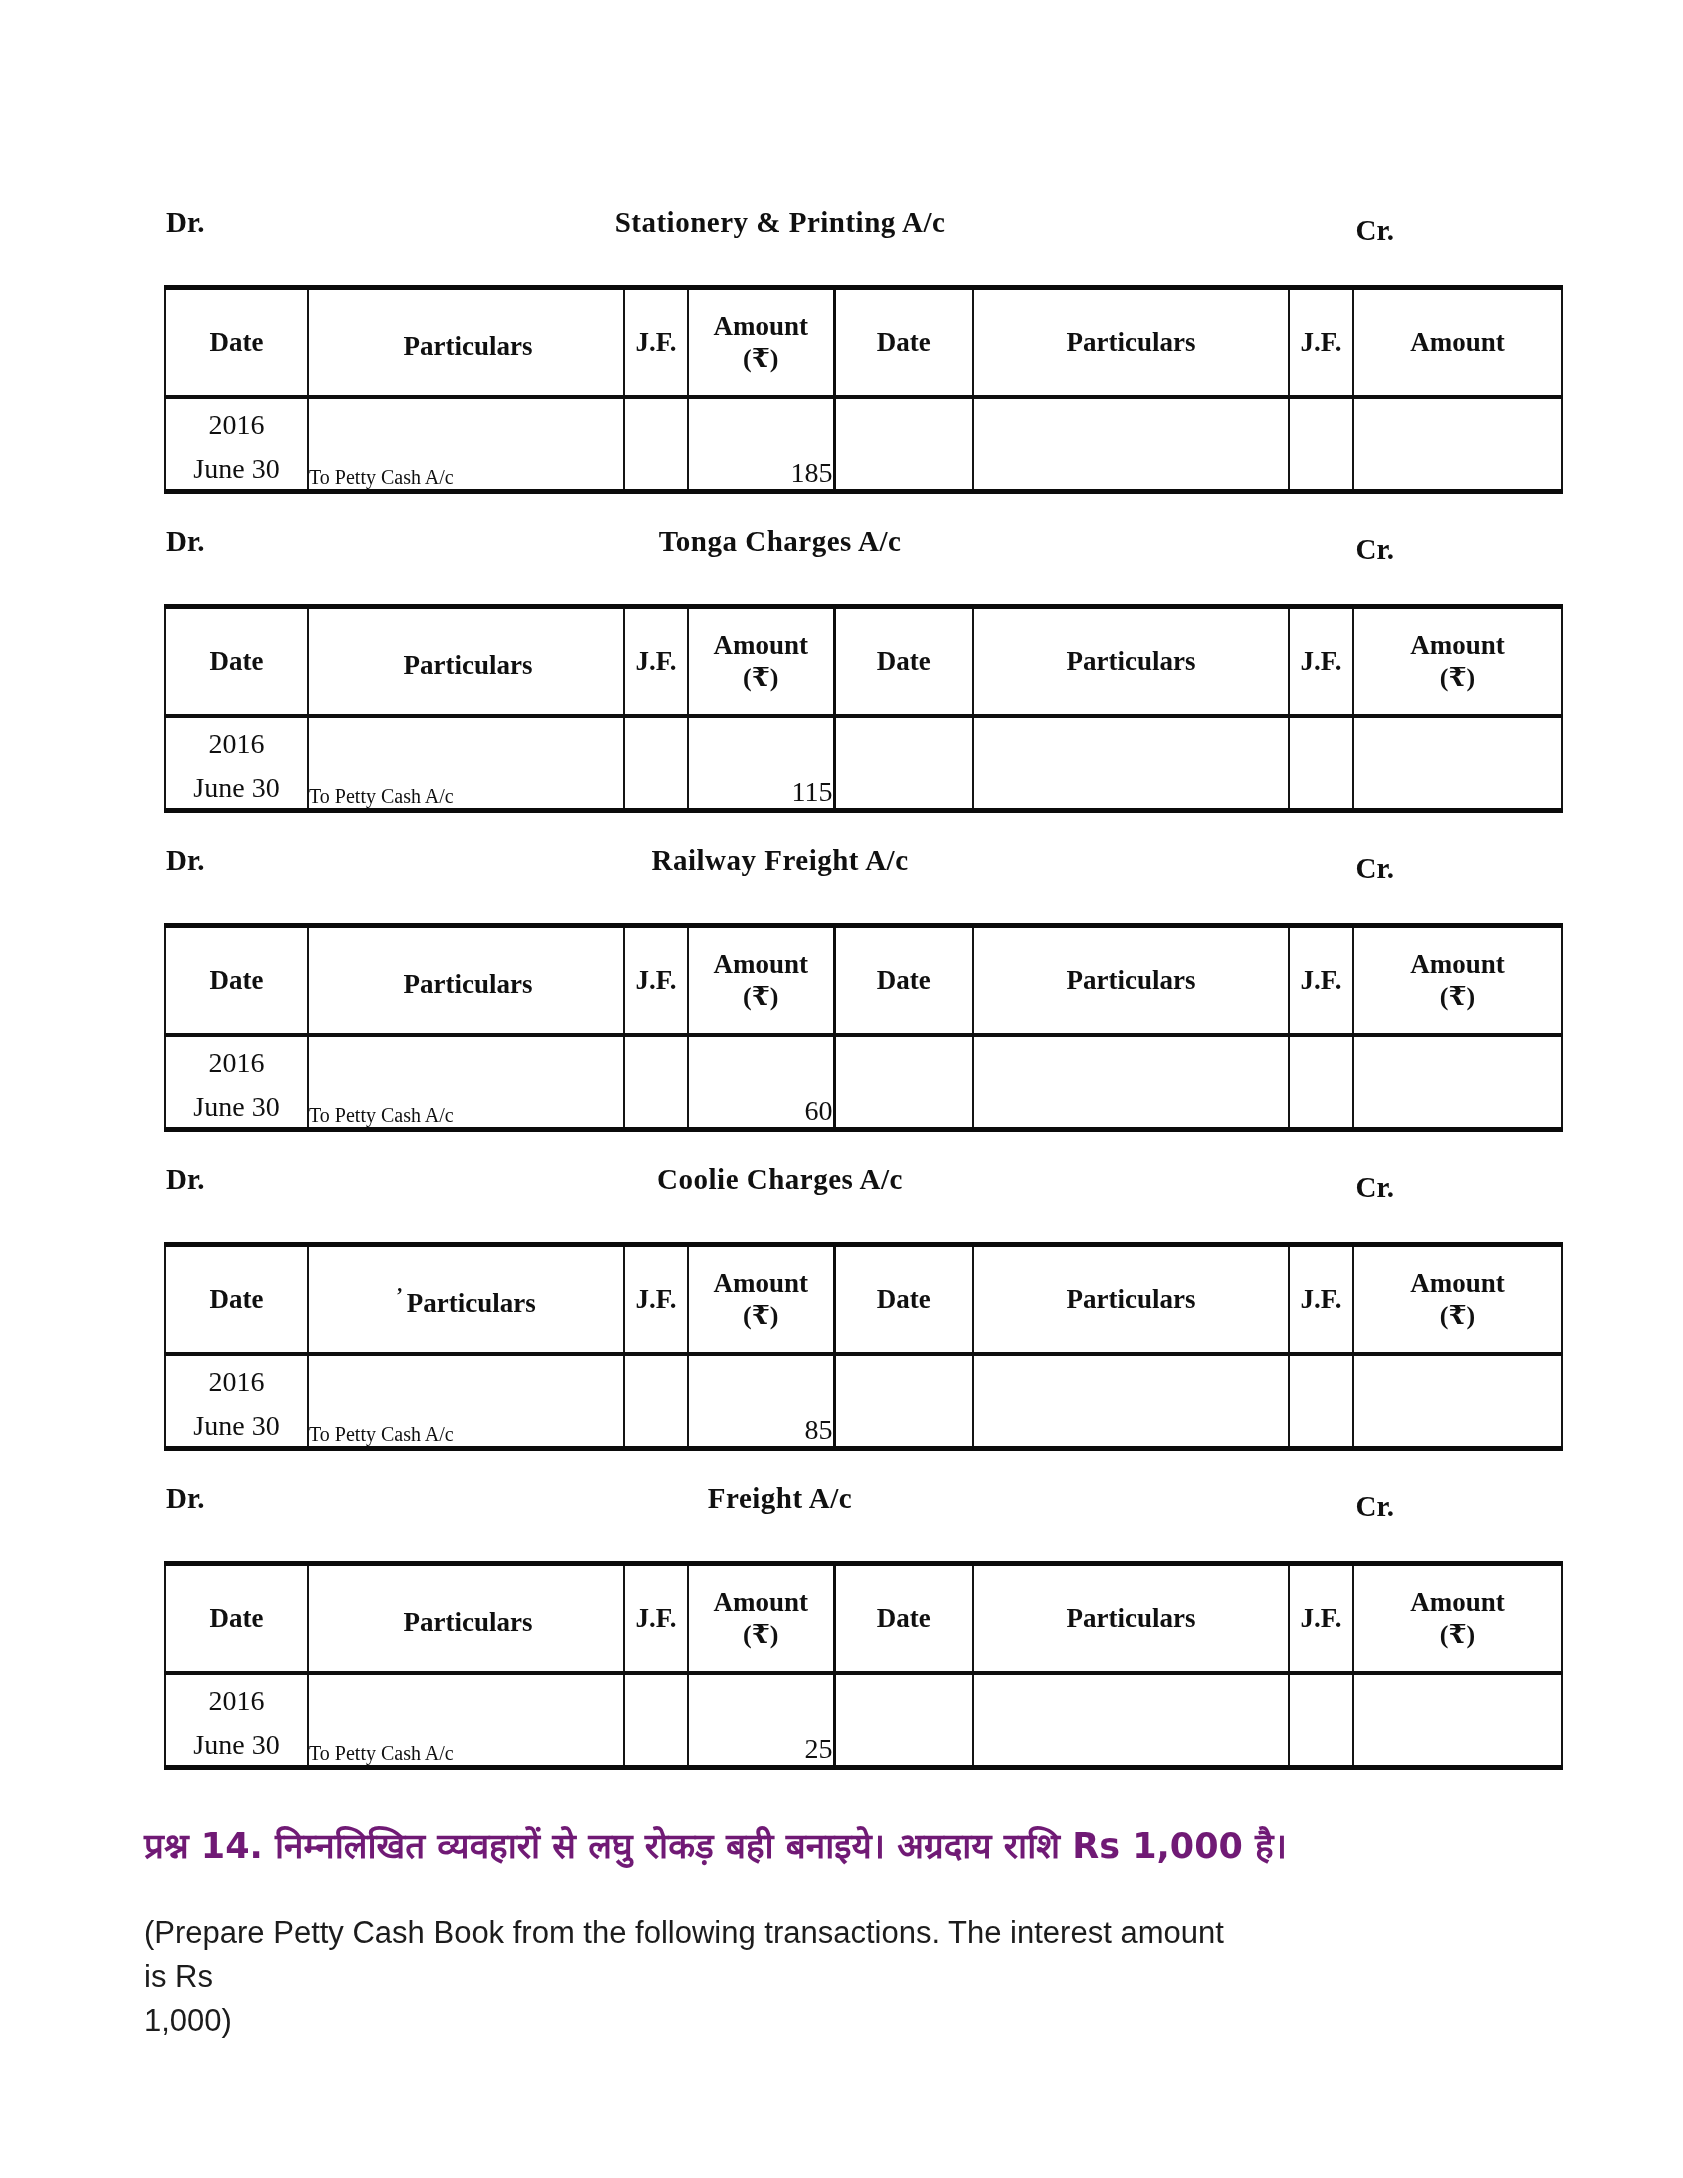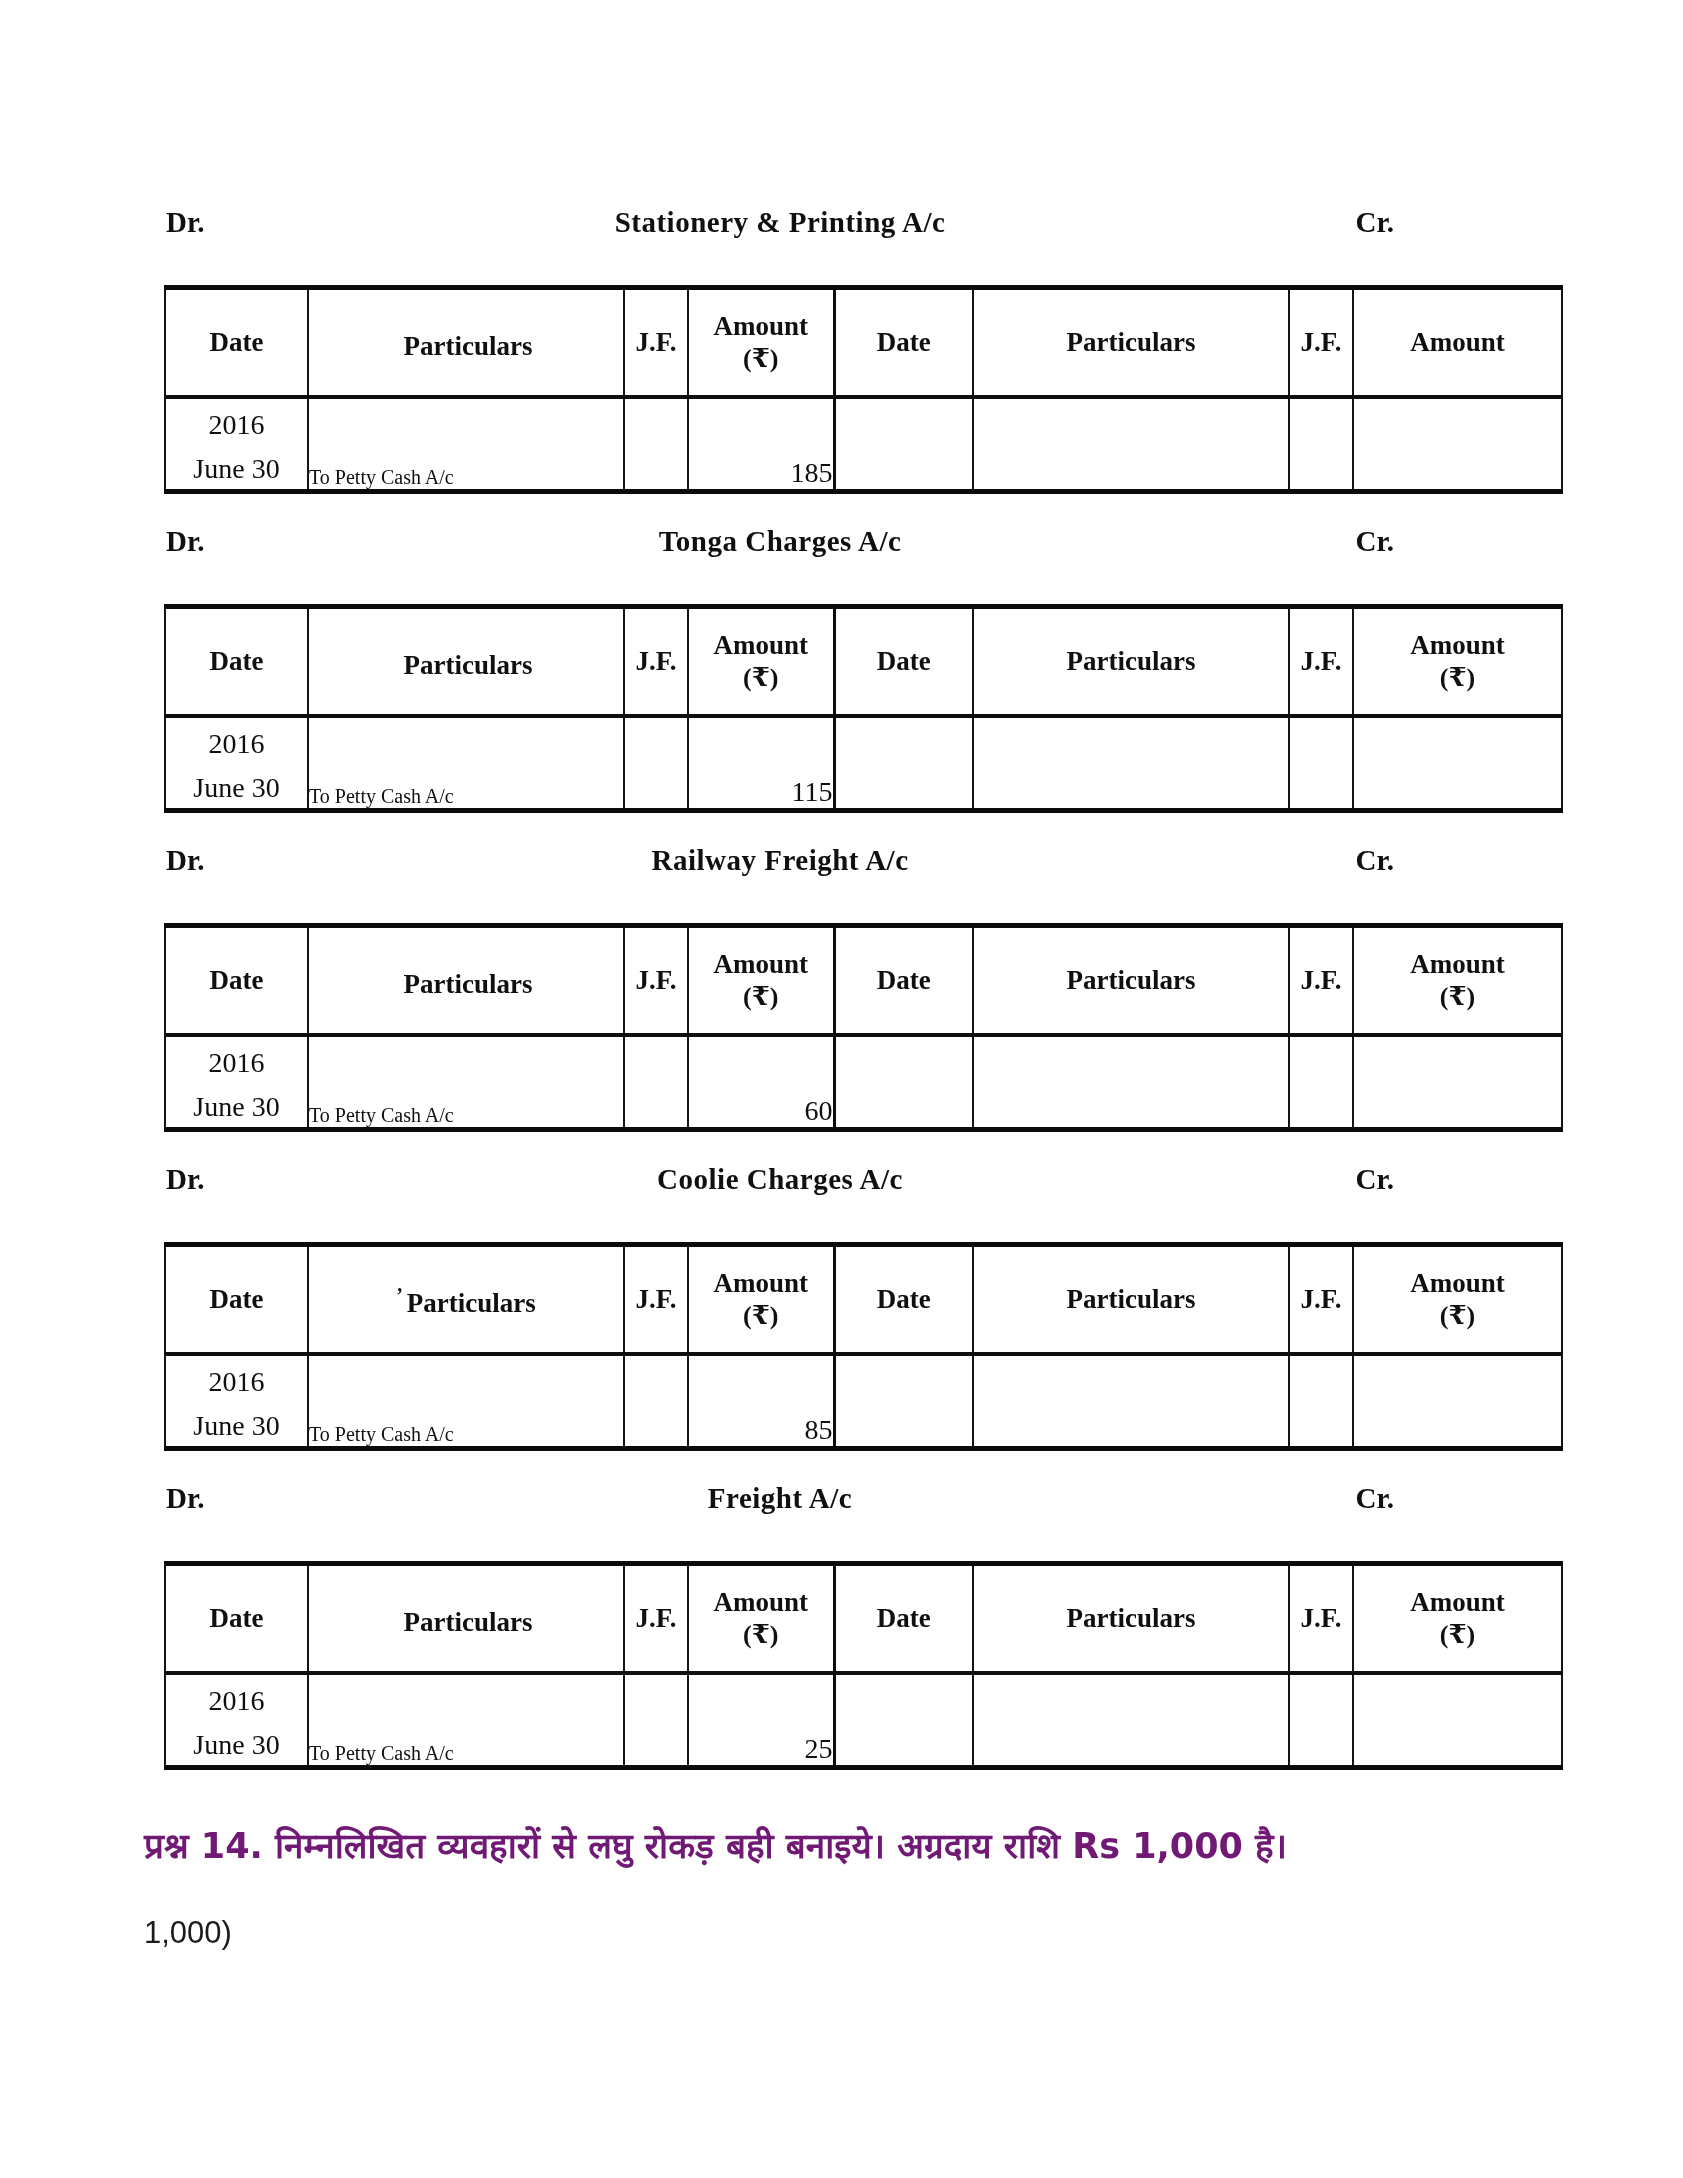--- a/index.html
+++ b/index.html
@@ -21,21 +21,21 @@
 
   .titlebar {
     position: relative;
     height: 38px;
     margin-bottom: 9px;
     font-weight: bold;
     font-size: 29px;
     line-height: 38px;
   }
   .titlebar .dr { position: absolute; left: 2px; top: 0; }
-  .titlebar .cr { position: absolute; right: 2px; top: 0; }
+  .titlebar .cr { position: absolute; right: 2px; top: 8px; }
   .titlebar .acct-title {
     position: absolute; left: 0; right: 0; top: 0;
     text-align: center;
     letter-spacing: 0.5px;
   }
 
   table.ledger {
     border-collapse: collapse;
     table-layout: fixed;
     width: 1396px;
@@ -373,16 +373,17 @@
           <td></td>
         </tr>
       </tbody>
     </table>
   </div>
 </div>
 
   <div class="question-hindi">प्रश्न 14. निम्नलिखित व्यवहारों से लघु रोकड़ बही बनाइये। अग्रदाय राशि Rs 1,000 है।</div>
 
   <div class="question-english">
+    <div>(Prepare Petty Cash Book from the following transactions. The interest amount is Rs</div>
     <div>1,000)</div>
   </div>
 </div>
 
 
 </body></html>

